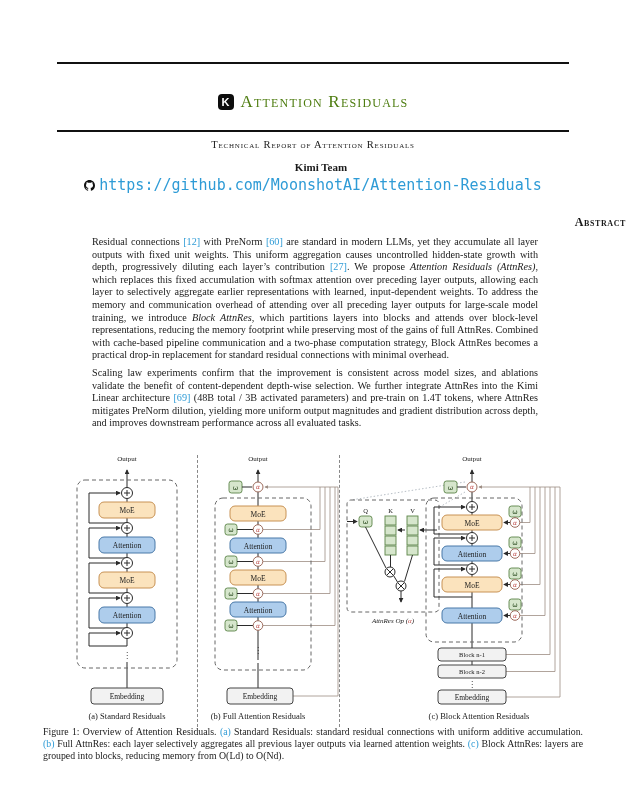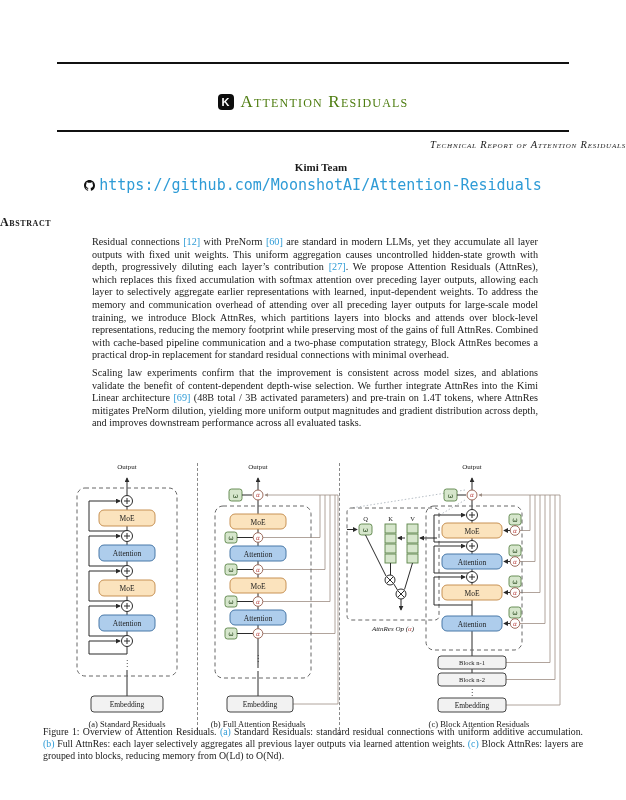--- a/index.html
+++ b/index.html
@@ -4,33 +4,33 @@
 <style>
   html,body{margin:0;padding:0;background:#e8e8e8;}
   .page{position:relative;width:626px;height:800px;background:#ffffff;margin:0 auto;
         font-family:"Liberation Serif", serif;color:#1a1a1a;overflow:hidden;}
   .rule{position:absolute;left:57px;width:512px;height:2px;background:#111;}
   .title-row{position:absolute;left:0;top:92px;width:626px;display:flex;justify-content:center;align-items:center;gap:7px;}
   .kimi-logo{width:16px;height:16px;background:#0d0d0d;border-radius:4px;color:#fff;
              display:flex;align-items:center;justify-content:center;
              font-family:"Liberation Sans",sans-serif;font-weight:bold;font-size:11px;}
   .paper-title{font-variant:small-caps;font-size:17px;letter-spacing:1.2px;color:#4d7c0f;}
-  .subtitle{position:absolute;left:0;top:139px;width:626px;text-align:right;
-            font-variant:small-caps;font-size:10.5px;letter-spacing:0.8px;font-style:italic;}
+  .subtitle{position:absolute;left:0;top:139px;width:626px;text-align:center;
+            font-variant:small-caps;font-size:10.5px;letter-spacing:0.8px;}
   .author{position:absolute;left:0;top:161px;width:626px;text-align:center;font-weight:bold;font-size:11px;padding-left:8px;}
   .repo-row{position:absolute;left:0;top:176px;width:626px;display:flex;justify-content:center;align-items:center;gap:4px;}
   .repo-link{font-family:"DejaVu Sans Mono",monospace;font-size:15px;color:#2E9BD6;text-decoration:none;}
-  .abs-head{position:absolute;left:0;top:215px;width:626px;text-align:left;
+  .abs-head{position:absolute;left:0;top:215px;width:626px;text-align:right;
             font-variant:small-caps;font-weight:bold;font-size:12px;letter-spacing:0.6px;}
   .abs-body{position:absolute;left:92px;top:236px;width:446px;font-size:10.2px;line-height:12.6px;text-align:justify;}
   .abs-body p{margin:0 0 5px 0;}
   .cite{color:#2E9BD6;}
-  .it{}
+  .it{font-style:italic;}
   .math{}
-  .fig-area{position:absolute;left:0;top:450px;width:574px;height:280px;margin-top:8px;}
+  .fig-area{position:absolute;left:0;top:450px;width:574px;height:280px;}
   .sep{position:absolute;top:5px;height:272px;border-left:1px dashed #888;}
   .panel-svg{position:absolute;top:0;}
   .fig-caption{position:absolute;left:43px;top:726px;width:540px;font-size:9.8px;line-height:12.2px;text-align:justify;}
   .cap-bold{font-weight:normal;}
   
   .ln{stroke:#2b2b2b;stroke-width:1;fill:none;}
   .ret{stroke:#9d8d83;stroke-width:0.8;fill:none;}
   .dotfan{stroke:#9aa4ae;stroke-width:0.7;fill:none;stroke-dasharray:1.5,2;}
   .dashbox{fill:none;stroke:#666;stroke-width:1;stroke-dasharray:4,3;}
   .node{fill:#ffffff;stroke:#2b2b2b;stroke-width:1;}

